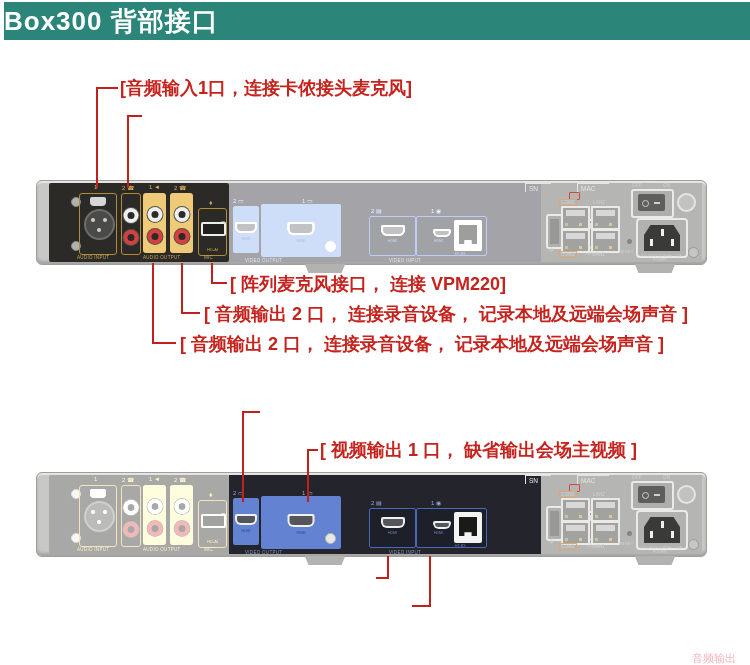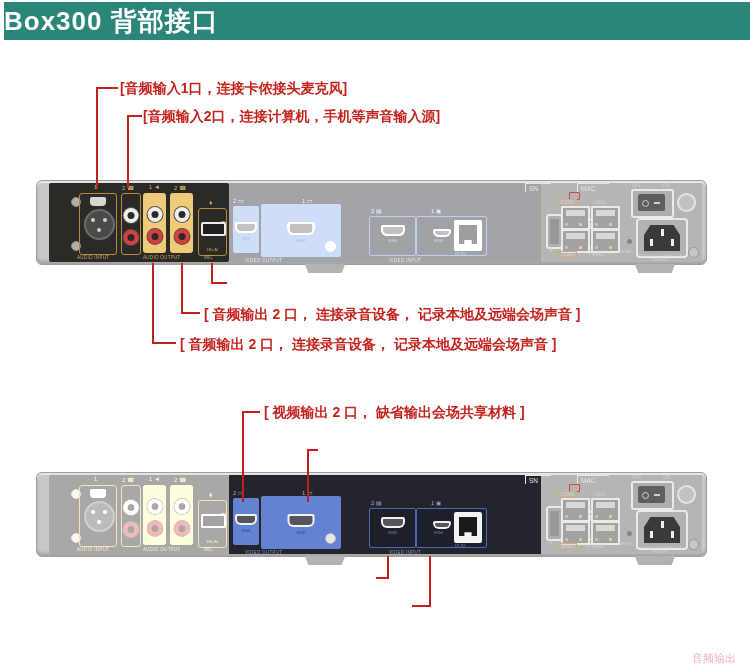--- a/index.html
+++ b/index.html
@@ -6,21 +6,21 @@
   body{width:750px;height:665px;position:relative;overflow:hidden;background:#ffffff;
        font-family:"Liberation Sans",sans-serif;}
   #stage{position:absolute;inset:0;}
 
   
   .header{position:absolute;left:4px;top:2px;width:750px;height:38px;background:#2b8578;
           display:flex;align-items:center;}
   .header span{color:#fff;font-size:26px;font-weight:bold;letter-spacing:1px;}
 
   
-  .ann{position:absolute;color:#c4231e;font-size:14px;font-weight:600;white-space:nowrap;z-index:6;line-height:16px;}
+  .ann{position:absolute;color:#c4231e;font-size:18px;font-weight:600;white-space:nowrap;z-index:6;line-height:16px;}
   .rline{position:absolute;background:#c0211c;z-index:5;}
 
   
   .device{position:absolute;left:36px;width:669px;height:83px;background:#c8c8c6;
           border:1px solid #9e9e9c;border-radius:6px;z-index:1;
           box-shadow:inset 0 2px 1px rgba(255,255,255,.55), inset 0 -3px 3px rgba(0,0,0,.18);}
   .sec{position:absolute;top:2px;height:79px;}
   .sec.audio{left:12px;width:180px;background:#2b2a26;border-radius:2px;}
   .sec.video{left:192px;width:312px;background:#23242c;}
   .sec.rightsec{left:504px;width:161px;background:#b5b5b3;}
@@ -133,39 +133,39 @@
 
 <div id="stage">
   <div class="header">
     <span>Box300 背部接口</span>
   </div>
 
   <div class="ann" style="left:120px;top:80px">[音频输入1口，连接卡侬接头麦克风]</div>
   <div class="rline" style="left:96px;top:87px;width:22px;height:2px"></div>
   <div class="rline" style="left:96px;top:87px;width:2px;height:101px"></div>
 
-  <div class="ann" style="left:143px;top:108px">[音频输入2口，连接计算机，手机等声音输入源]</div>
   <div class="rline" style="left:127px;top:115px;width:15px;height:2px"></div>
   <div class="rline" style="left:127px;top:115px;width:2px;height:73px"></div>
 
+  <div class="ann" style="left:230px;top:276px">[ 阵列麦克风接口， 连接 VPM220]</div>
   <div class="rline" style="left:211px;top:263px;width:2px;height:21px"></div>
   <div class="rline" style="left:211px;top:282px;width:16px;height:2px"></div>
 
   <div class="ann" style="left:204px;top:306px">[ 音频输出 2 口， 连接录音设备， 记录本地及远端会场声音 ]</div>
   <div class="rline" style="left:181px;top:263px;width:2px;height:51px"></div>
   <div class="rline" style="left:181px;top:312px;width:19px;height:2px"></div>
 
   <div class="ann" style="left:180px;top:336px">[ 音频输出 2 口， 连接录音设备， 记录本地及远端会场声音 ]</div>
   <div class="rline" style="left:152px;top:263px;width:2px;height:81px"></div>
   <div class="rline" style="left:152px;top:342px;width:24px;height:2px"></div>
 
-  <div class="ann" style="left:264px;top:404px">[ 视频输出 2 口， 缺省输出会场共享材料 ]</div>
   <div class="rline" style="left:242px;top:411px;width:18px;height:2px"></div>
   <div class="rline" style="left:242px;top:411px;width:2px;height:91px"></div>
 
+  <div class="ann" style="left:320px;top:442px">[ 视频输出 1 口， 缺省输出会场主视频 ]</div>
   <div class="rline" style="left:307px;top:449px;width:11px;height:2px"></div>
   <div class="rline" style="left:307px;top:449px;width:2px;height:53px"></div>
 
   <div class="rline" style="left:376px;top:577px;width:13px;height:2px"></div>
   <div class="rline" style="left:387px;top:556px;width:2px;height:23px"></div>
 
   <div class="rline" style="left:412px;top:605px;width:19px;height:2px"></div>
   <div class="rline" style="left:429px;top:556px;width:2px;height:51px"></div>
 
   <div class="watermark">音频输出</div>

